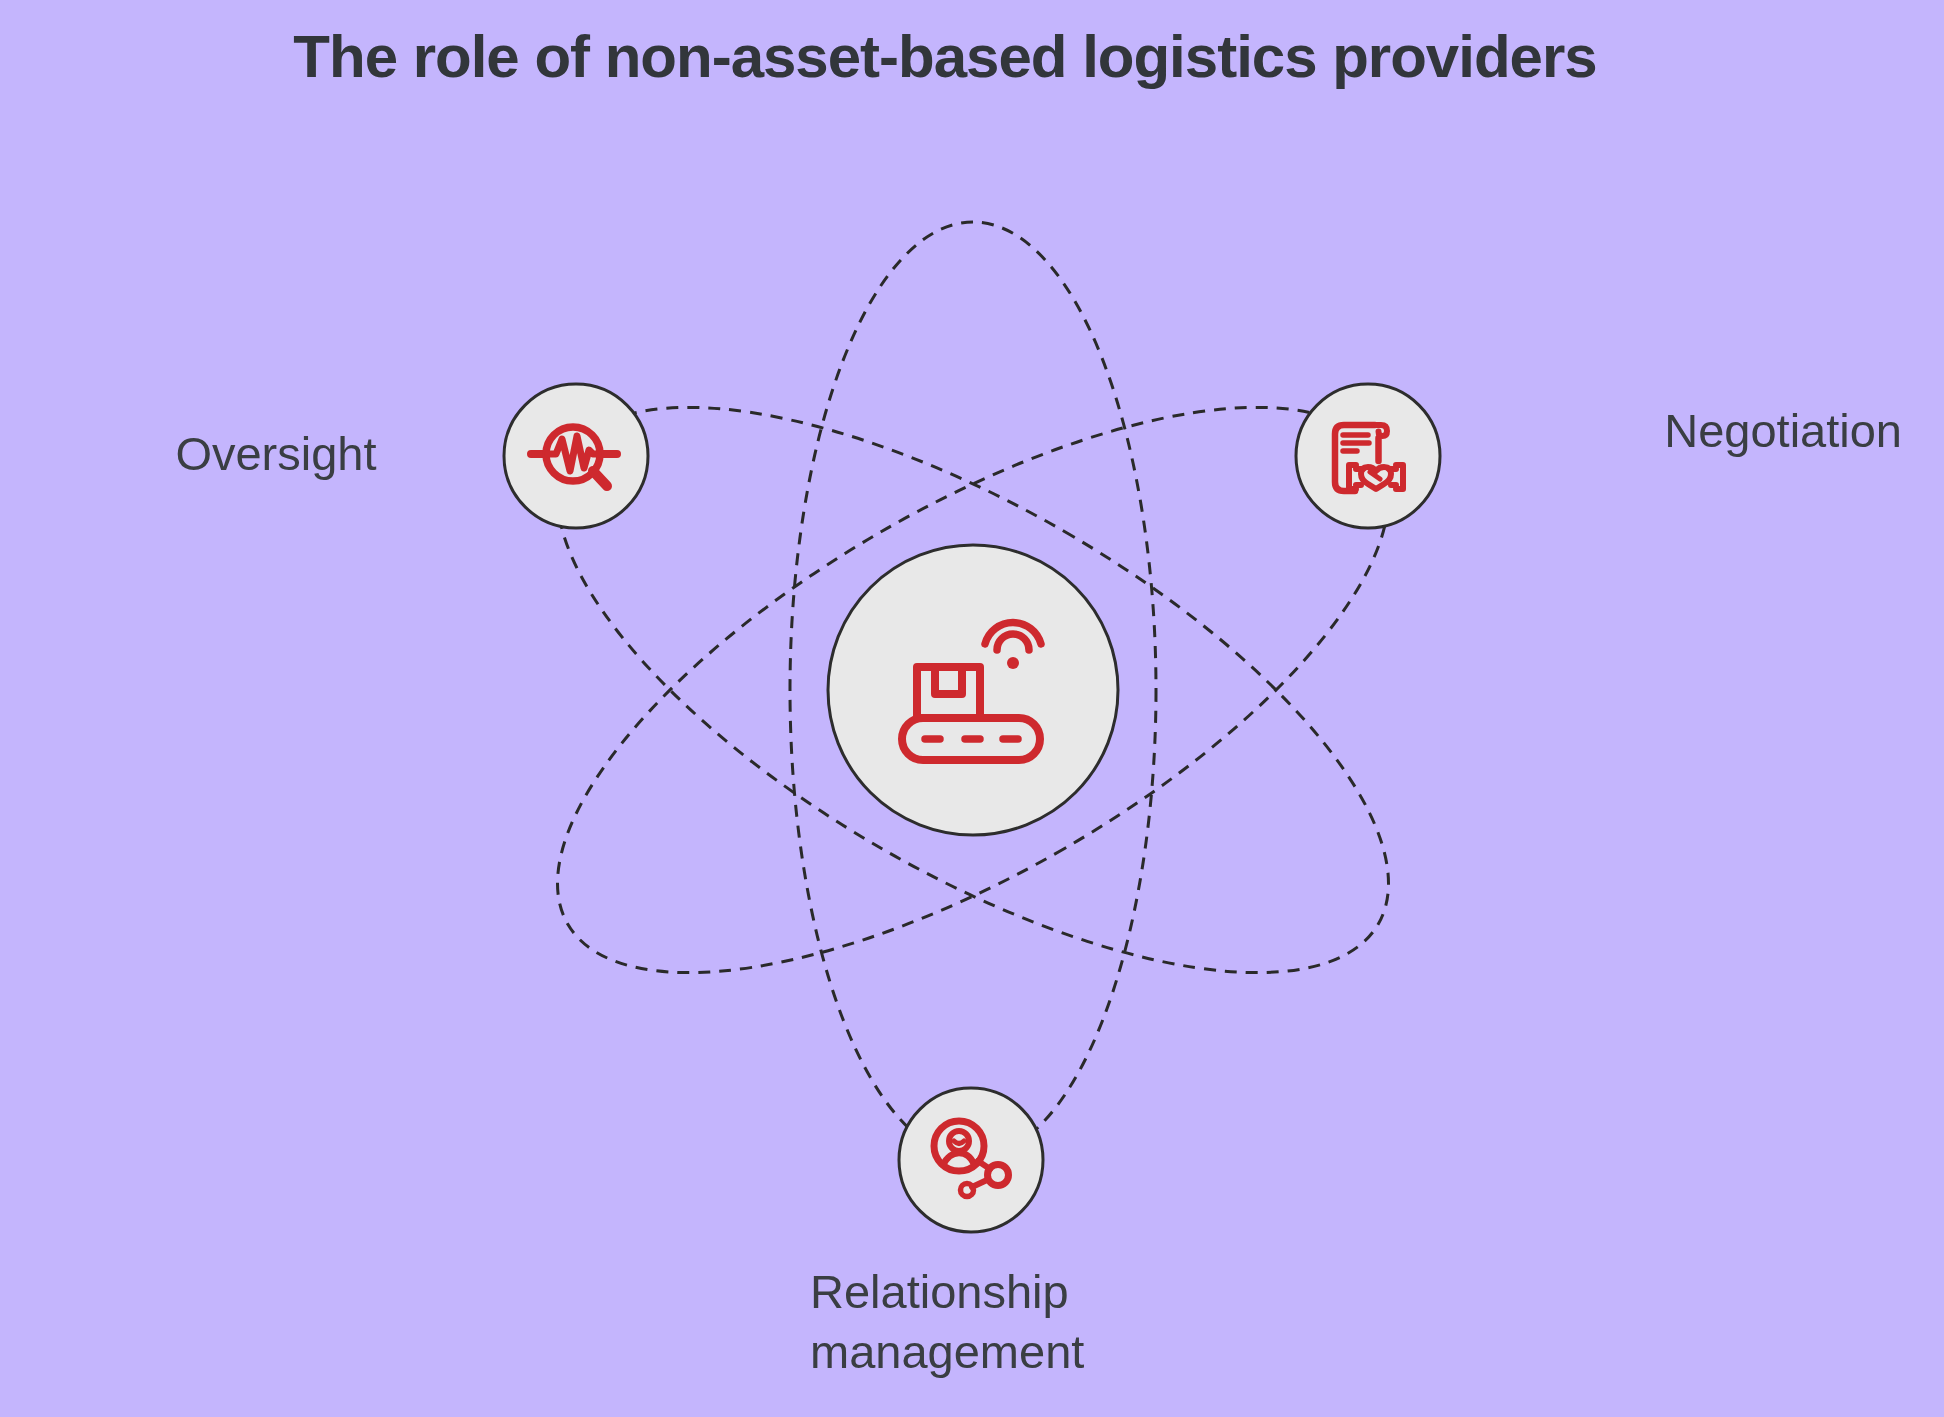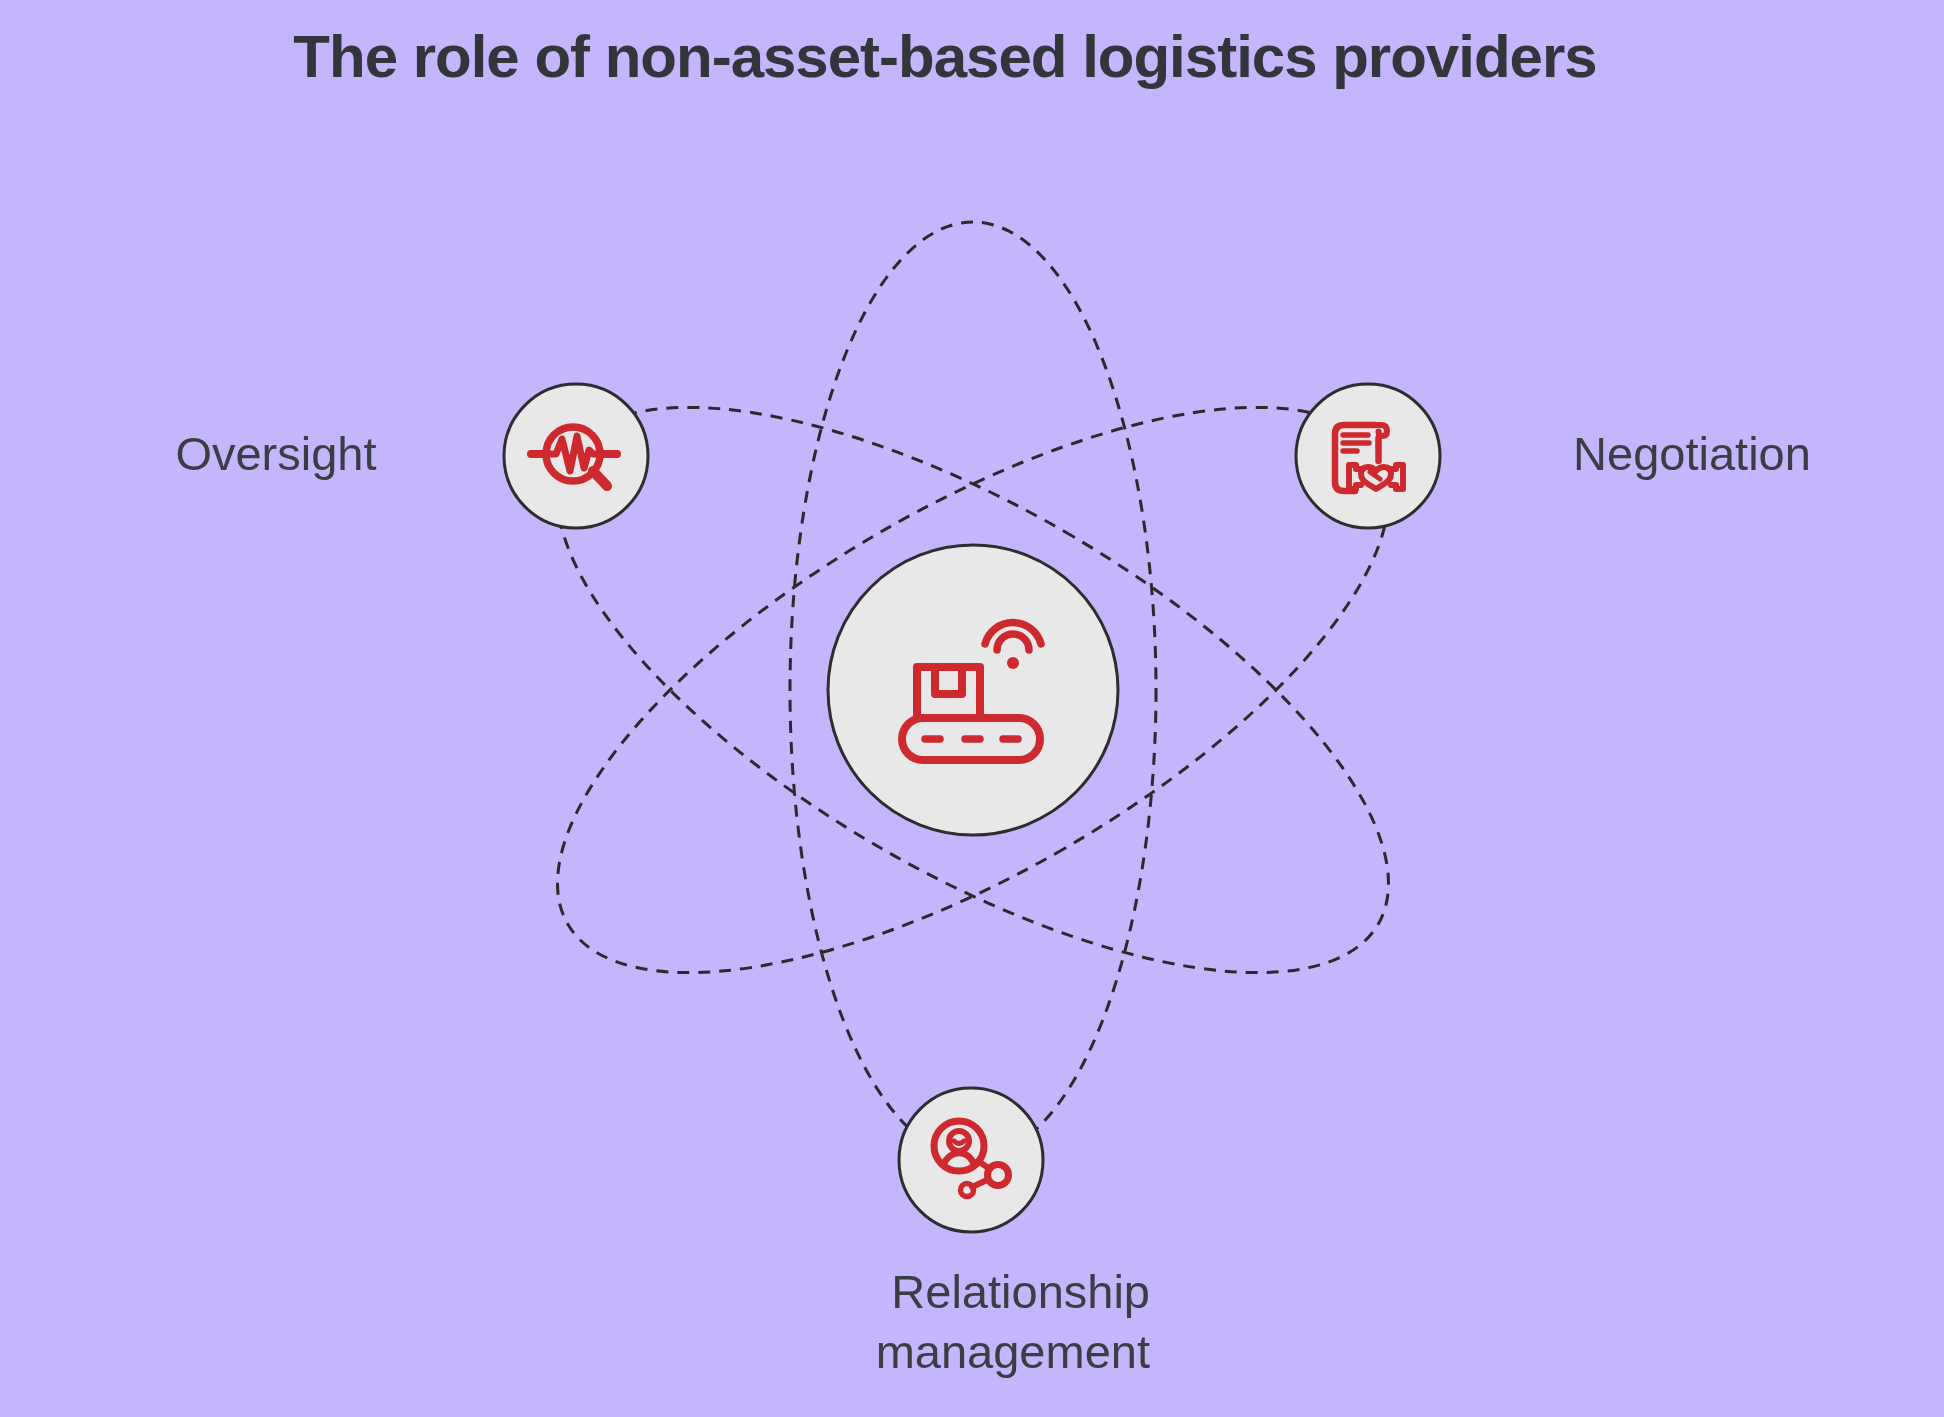--- a/index.html
+++ b/index.html
@@ -33,22 +33,22 @@
   }
   .node-label {
     position: absolute;
     font-size: 47px;
     font-weight: 400;
     color: var(--label-text, #3a3e43);
     line-height: 60px;
     white-space: nowrap;
   }
   .label-oversight   { left: 76px;   top: 424px; width: 400px; text-align: center; }
-  .label-negotiation { left: 1482px; top: 424px; width: 420px; text-align: center; }
-  .label-relationship{ left: 810px;  top: 1262px; width: 340px; text-align: right; white-space: normal; }
+  .label-negotiation { left: 1482px; top: 401px; width: 420px; text-align: right; }
+  .label-relationship{ left: 810px;  top: 1262px; width: 340px; text-align: left; white-space: normal; }
 
   .orbit {
     fill: none;
     stroke: var(--orbit-line, #2a2a2a);
     stroke-width: 3;
     stroke-dasharray: 12 9;
   }
   .node-circle {
     fill: var(--node-fill, #e8e8e8);
     stroke: var(--node-stroke, #2d2d2d);

